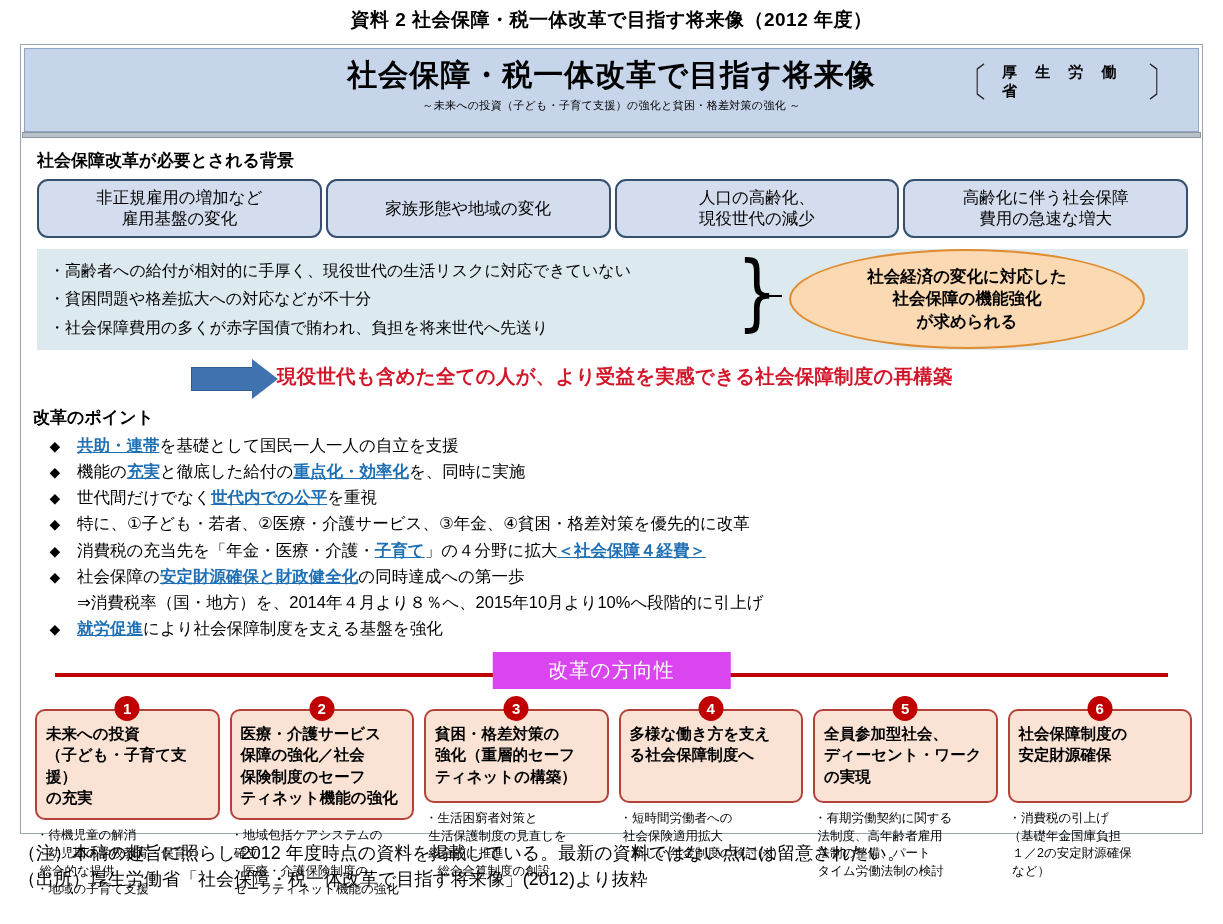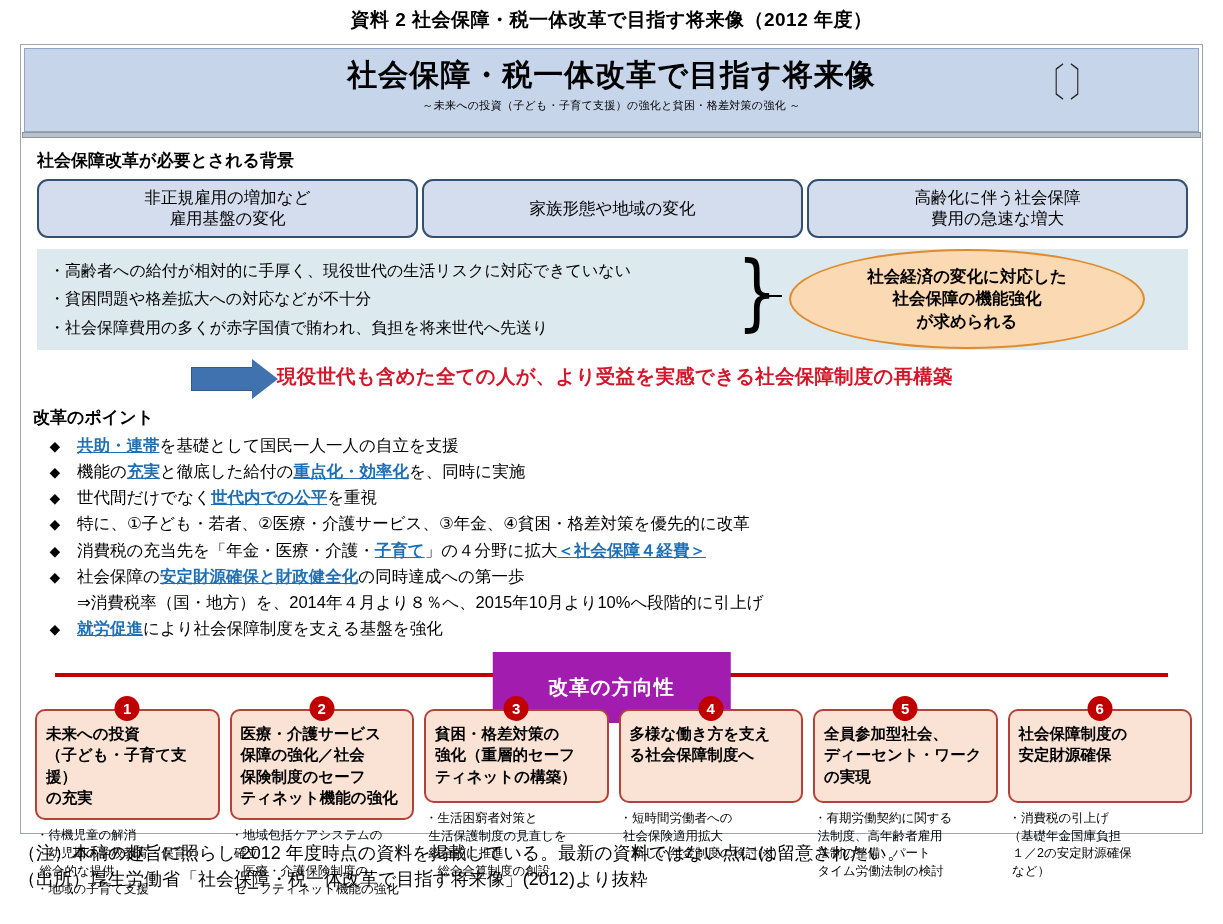--- a/index.html
+++ b/index.html
@@ -265,25 +265,25 @@
     right: 34px;
     top: 22px;
     height: 4px;
     background: #c00000;
   }
   .direction-badge {
     position: absolute;
     left: 50%;
     transform: translateX(-50%);
     top: 1px;
-    background: #a21caf;
+    background: #d946ef;
     color: #ffffff;
     font-size: 20px;
-    font-weight: bold;
-    padding: 22px 56px;
+    font-weight: normal;
+    padding: 5px 56px;
     letter-spacing: 1px;
   }
 
   
   .pillars {
     display: flex;
     margin: 12px 10px 0 14px;
     gap: 10px;
   }
   .pillar {
@@ -345,36 +345,43 @@
 
 <div class="page-caption">資料 2  社会保障・税一体改革で目指す将来像（2012 年度）</div>
 
 <div class="slide">
 
   <div class="header-band">
     <div class="header-title">社会保障・税一体改革で目指す将来像</div>
     <div class="header-sub">～未来への投資（子ども・子育て支援）の強化と貧困・格差対策の強化 ～</div>
     <div class="ministry-box">
       <span class="brk">〔</span>
+      <span class="ministry-label">厚 生 労 働 省</span>
       <span class="brk">〕</span>
     </div>
   </div>
 
   <div class="bg-heading">社会保障改革が必要とされる背景</div>
 
   <div class="bg-boxes">
     <div class="bg-box">
       <span>
         <span>非正規雇用の増加など</span><br>
         <span>雇用基盤の変化</span>
       </span>
     </div>
     <div class="bg-box">
       <span>
         <span>家族形態や地域の変化</span>
+      </span>
+    </div>
+    <div class="bg-box">
+      <span>
+        <span>人口の高齢化、</span><br>
+        <span>現役世代の減少</span>
       </span>
     </div>
     <div class="bg-box">
       <span>
         <span>高齢化に伴う社会保障</span><br>
         <span>費用の急速な増大</span>
       </span>
     </div>
   </div>
 

